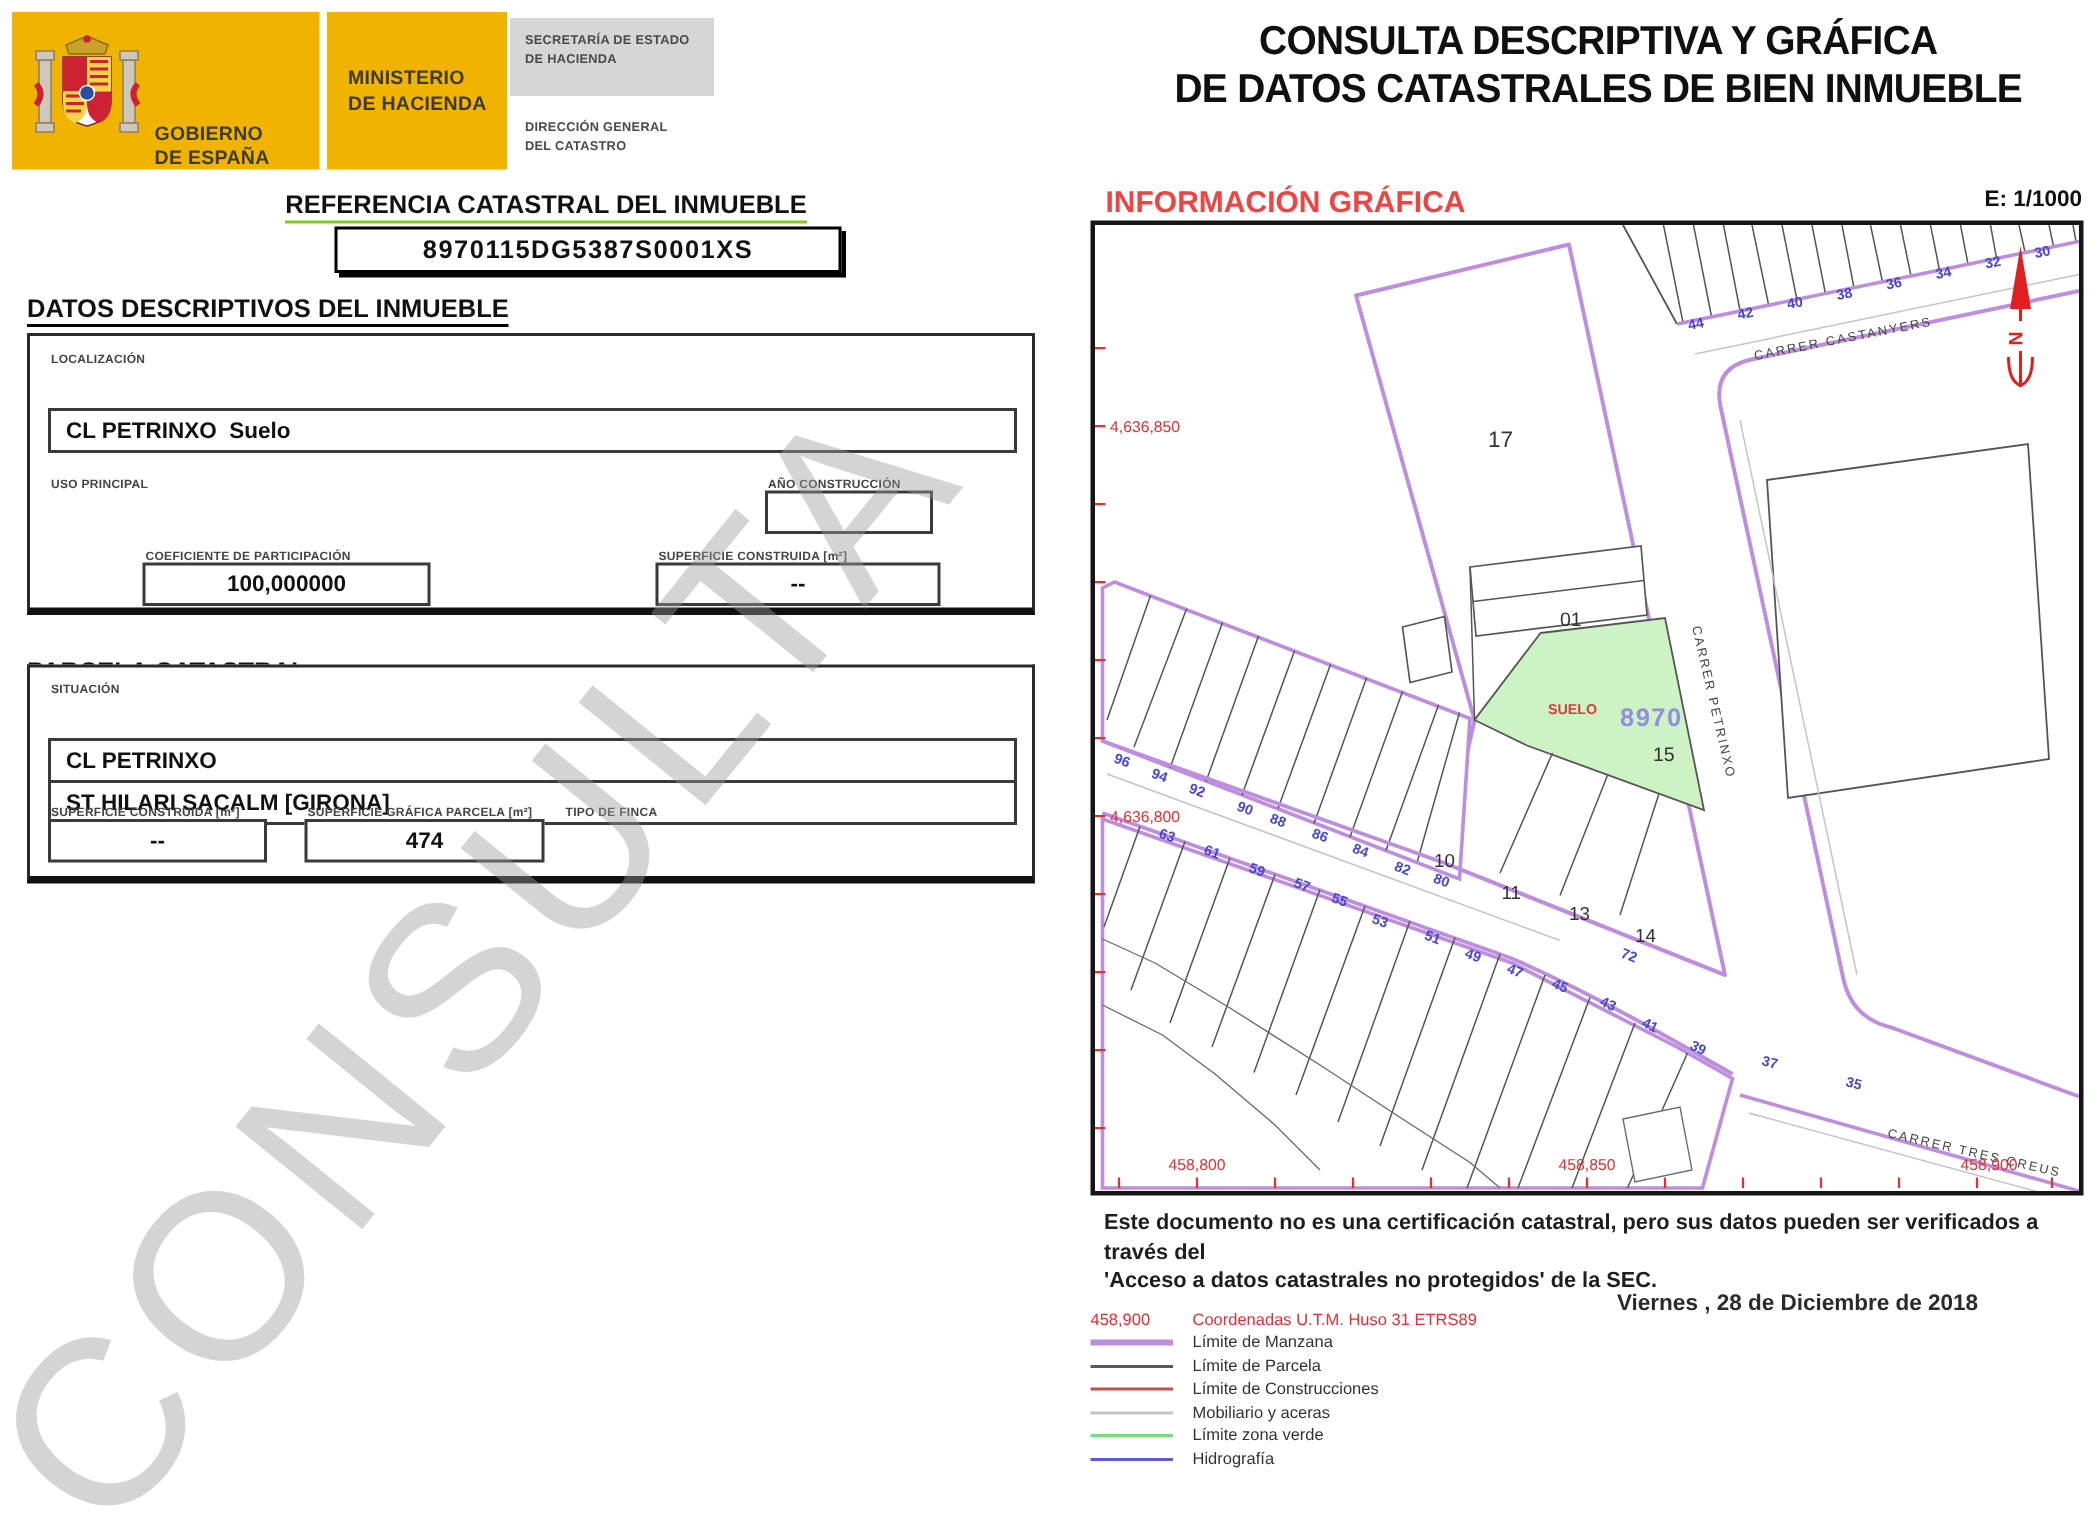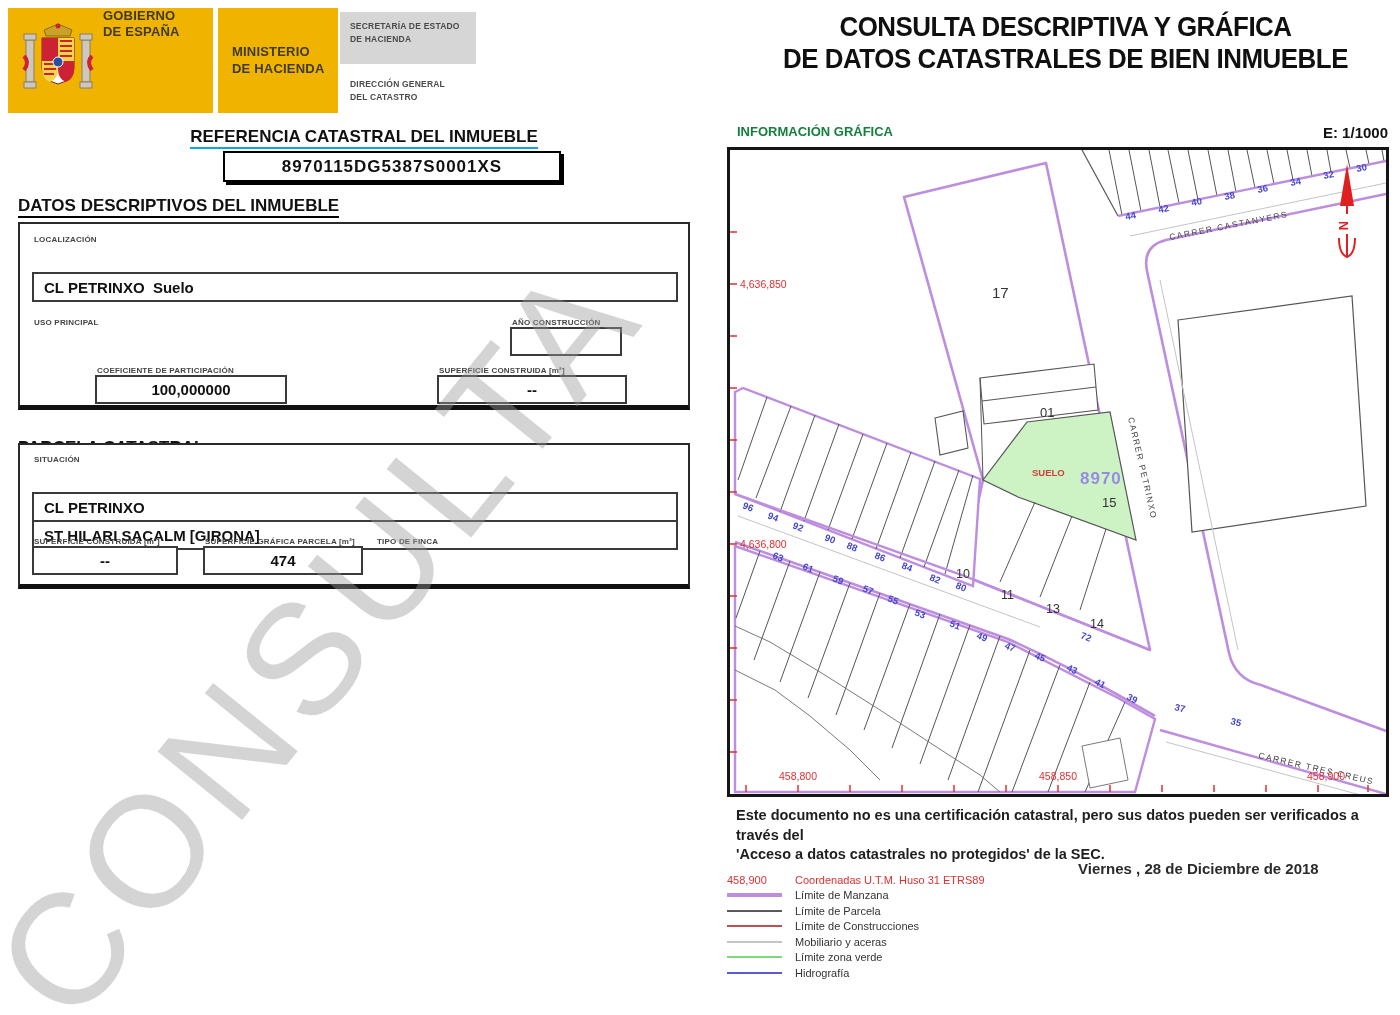--- a/index.html
+++ b/index.html
@@ -1,45 +1,45 @@
 <!DOCTYPE html>
 <html><head>
 <meta charset="utf-8">
 <style>
   html,body{margin:0;padding:0;background:#fff;font-family:"Liberation Sans",sans-serif;}
   #page{position:relative;width:1400px;height:1015px;background:#fff;overflow:hidden;}
   .abs{position:absolute;}
   
   .gov-box{left:8px;top:8px;width:330px;height:105px;background:#f0b400;display:flex;}
-  .gov-left{width:205px;height:100%;display:flex;align-items:flex-start;}
+  .gov-left{width:205px;height:100%;display:flex;align-items:flex-end;}
   .gov-gap{width:5px;height:100%;background:#fff;}
   .gov-right{flex:1;display:flex;align-items:center;}
   .gov-txt{font-size:13px;font-weight:bold;color:#3f3a2e;line-height:1.25;letter-spacing:.2px;}
   .sec-box{left:340px;top:12px;width:136px;height:52px;background:#d6d6d6;padding:8px 0 0 10px;box-sizing:border-box;}
   .sec-txt,.dir-txt{font-size:8.5px;font-weight:bold;color:#4a4a4a;line-height:1.5;letter-spacing:.2px;}
   .dir-box{left:350px;top:78px;}
   .doc-title{left:738px;top:12px;width:655px;text-align:center;font-size:27px;font-weight:800;color:#101010;line-height:1.18;letter-spacing:-.5px;transform:scaleX(.96);}
   
   .ref-heading{left:168px;top:127px;width:392px;text-align:center;font-size:17px;font-weight:800;color:#111;}
-  .ref-heading span{border-bottom:2px solid #0ea5e9;padding-bottom:1px;}
+  .ref-heading span{border-bottom:2px solid #84cc16;padding-bottom:1px;}
   .ref-value{left:223px;top:151px;width:334px;height:27px;border:2px solid #000;background:#fff;box-shadow:3px 3px 0 #000;
              text-align:center;font-size:17px;font-weight:800;letter-spacing:1px;line-height:27px;color:#111;}
   .sec-heading{font-size:17px;font-weight:800;color:#111;}
   .sec-heading span{border-bottom:2px solid #000;padding-bottom:1px;}
   .panel{border:2px solid #2a2a2a;border-bottom:5px solid #111;background:#fff;box-sizing:border-box;}
   .flabel{font-size:8px;font-weight:bold;color:#444;letter-spacing:.2px;}
   .vrow{position:absolute;border:2px solid #3a3a3a;background:#fff;font-size:15px;font-weight:bold;color:#111;
         padding-left:10px;box-sizing:border-box;line-height:27px;white-space:pre;margin-top:27px;}
   .vbox{position:absolute;border:2px solid #3a3a3a;background:#fff;font-size:15px;font-weight:bold;color:#111;
         text-align:center;box-sizing:border-box;line-height:26px;}
   
   .watermark{left:30px;top:905px;width:920px;font-size:158px;font-weight:500;color:#9a9a9a;opacity:.42;
              letter-spacing:10px;transform:rotate(-51deg);transform-origin:0 50%;pointer-events:none;z-index:40;white-space:nowrap;}
   
-  .info-heading{left:737px;top:124px;font-size:13px;font-weight:800;color:#15803d;}
+  .info-heading{left:737px;top:124px;font-size:20px;font-weight:800;color:#ef4444;}
   .escala{left:1300px;top:124px;width:88px;text-align:right;font-size:15px;font-weight:800;color:#111;}
   .map-frame{left:727px;top:147px;width:656px;height:644px;border:3px solid #151515;background:#fff;}
   
   .disclaimer{left:736px;top:806px;width:656px;font-size:14.5px;font-weight:bold;color:#1e1e1e;line-height:1.35;}
   .legend{left:727px;top:872px;width:420px;font-size:11px;color:#333;}
   .legend-row{display:flex;align-items:center;height:15.5px;}
   .legend-sample{width:55px;text-align:left;font-size:11px;}
   .legend-swatch-wrap{width:55px;display:flex;align-items:center;}
   .legend-swatch{width:55px;display:block;}
   .legend-label{margin-left:13px;}

